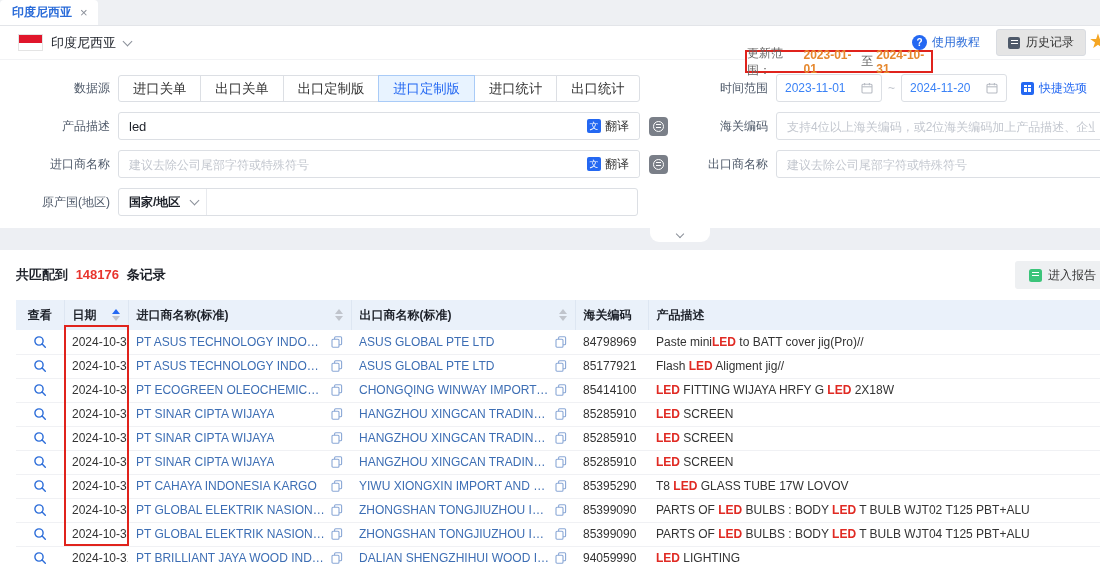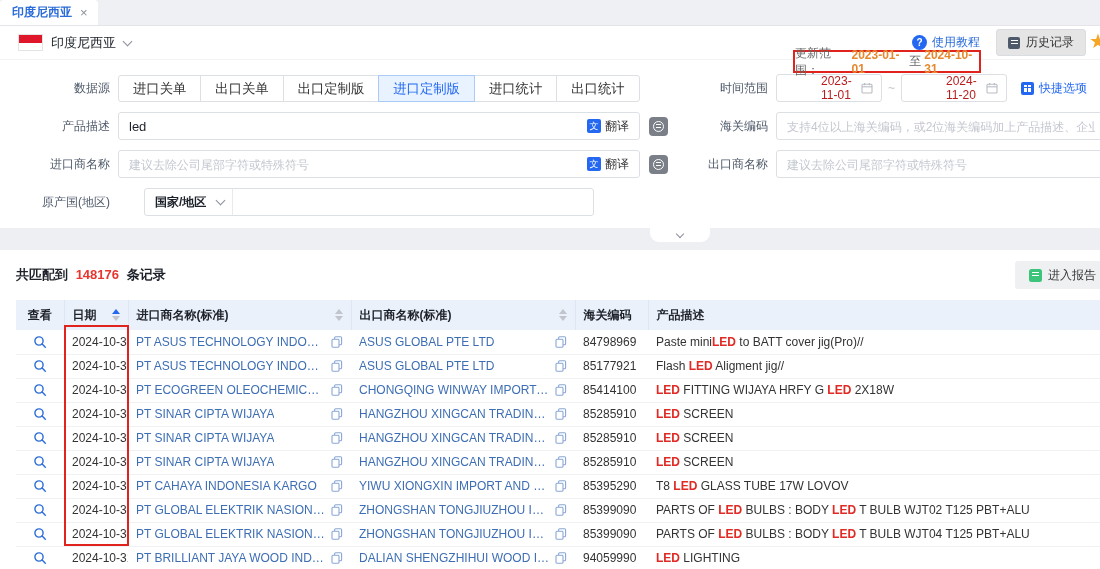--- a/index.html
+++ b/index.html
@@ -62,40 +62,40 @@
   .tool-ico .ring { width:11px; height:11px; border:1.2px solid #fff; border-radius:50%;
     display:flex; flex-direction:column; align-items:center; justify-content:center; gap:1.5px; }
   .tool-ico .ring i { display:block; width:4.5px; height:1.1px; background:#fff; }
 
   .inp-right { flex:1; height:28px; border:1px solid #dcdfe4; border-radius:3px; padding:0 10px;
     font-size:13px; color:#1d2129; font-family:inherit; outline:none; margin-right:-6px; }
   .inp-right::placeholder { color:#c3c7cf; font-size:12px; }
 
   .date-box { width:106px; height:28px; border:1px solid #dcdfe4; border-radius:3px; display:flex;
     align-items:center; padding:0 8px; gap:6px; cursor:pointer; background:#fff; }
-  .date-val { flex:1; color:#b91c1c;margin-left:36px; }
+  .date-val { flex:1; color:#3b82f6; }
   .tilde { color:#c3c7cf; margin:0 6px; }
   .quick { display:flex; align-items:center; gap:5px; color:#2468f2; margin-left:14px; cursor:pointer; }
   .grid-ico { position:relative; width:13px; height:13px; background:#2468f2; border-radius:2px; flex:none; }
   .grid-ico::before { content:""; position:absolute; inset:3px; background:
     linear-gradient(#2468f2,#2468f2) center/1.4px 100% no-repeat,
     linear-gradient(#2468f2,#2468f2) center/100% 1.4px no-repeat, #fff; }
 
-  .origin-box { width:450px; height:28px; border:1px solid #dcdfe4; border-radius:3px; display:flex; align-items:center;margin-left:26px; }
+  .origin-box { width:520px; height:28px; border:1px solid #dcdfe4; border-radius:3px; display:flex; align-items:center; }
   .origin-sel { width:88px; padding:0 8px 0 10px; display:flex; align-items:center; justify-content:space-between;
     border-right:1px solid #e8eaee; color:#1d2129; font-weight:bold; cursor:pointer; height:100%; }
   .origin-input { flex:1; display:flex; align-items:center; justify-content:space-between; padding:0 10px; color:#c3c7cf; }
 
   .cbrow { display:flex; align-items:center; gap:26px; padding-left:12px; margin-top:14px; }
   .cb { display:flex; align-items:center; gap:6px; cursor:pointer; color:#333; }
   .cb-box { width:14px; height:14px; border:1px solid #c8cbd1; border-radius:2px; background:#fff; flex:none; }
 
   
   .upd-box { position:absolute; top:50px; left:745px; width:188px; height:23px; border:2px solid #e0231c;
-    display:flex; align-items:center; justify-content:center; gap:3px; background:#fff; z-index:6; font-size:12px;margin-left:48px; }
+    display:flex; align-items:center; justify-content:center; gap:3px; background:#fff; z-index:6; font-size:12px; }
   .upd-label { color:#666; }
   .upd-date { color:#e6882e; font-weight:bold; }
 
   
   .band { position:absolute; top:228px; left:0; width:1100px; height:22px; background:#edeff3; }
   .notch { position:absolute; left:650px; top:0; width:60px; height:14px; background:#fff;
     border-radius:0 0 9px 9px; display:flex; align-items:center; justify-content:center; cursor:pointer; }
   .notch .chev { margin:-3px 0 0 0; width:6px; height:6px; }
 
   

